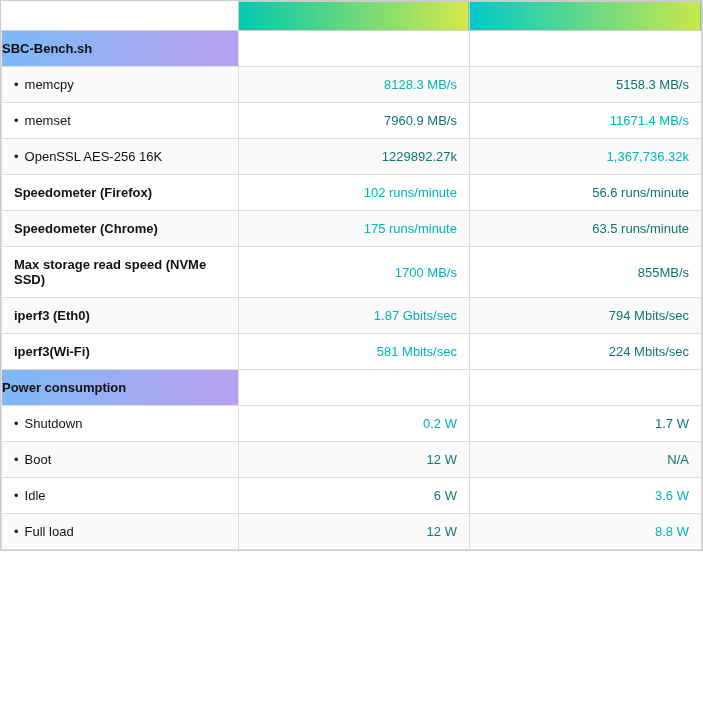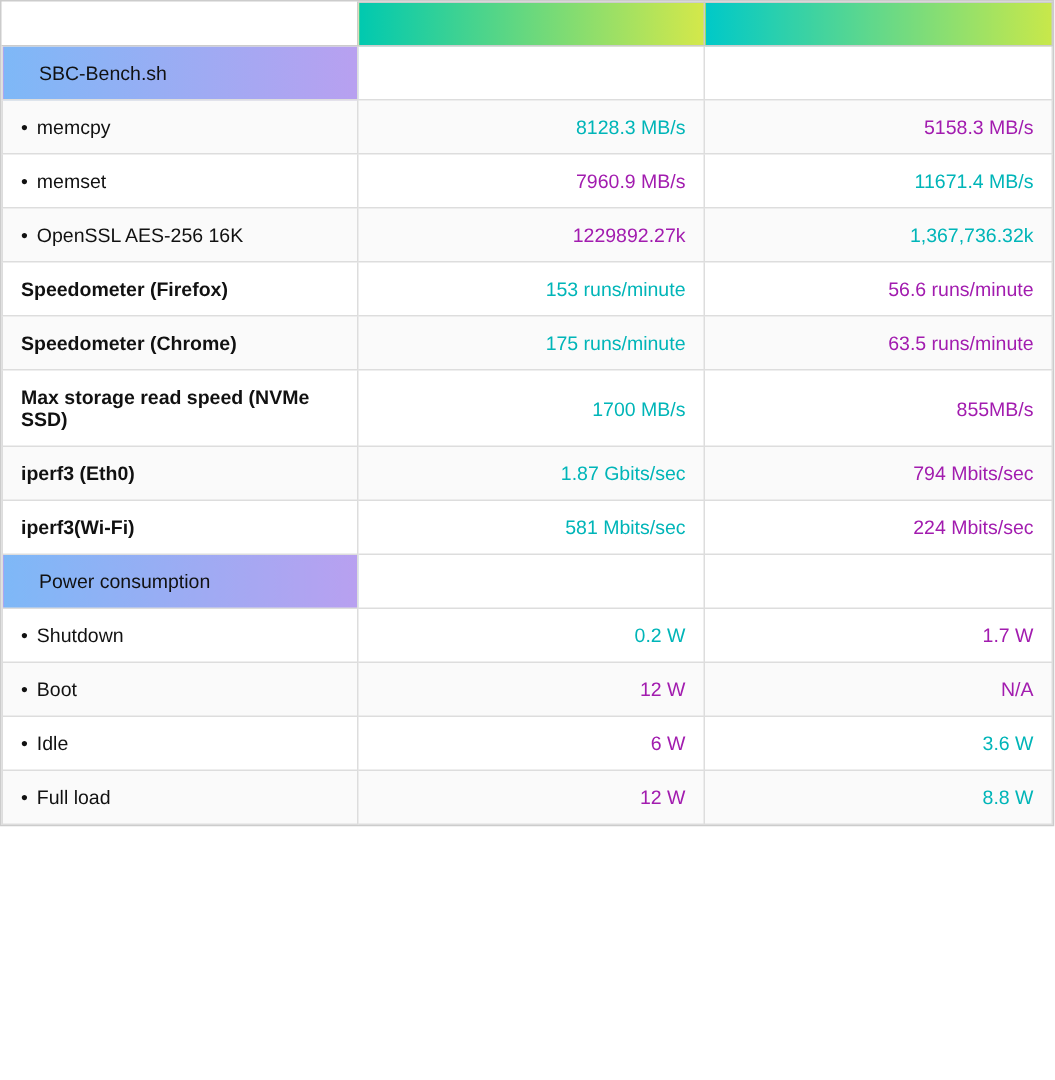--- a/index.html
+++ b/index.html
@@ -37,36 +37,36 @@
     th.th-radxa {
       background: linear-gradient(to right, #00c9b0, #d4e84a);
     }
     th.th-rpi {
       background: linear-gradient(to right, #00c9c8, #c8e84a);
     }
 
     tbody tr td {
       padding: 10px 12px;
       border: 1px solid #ddd;
-      color: #a21caf;
+      color: #0f766e;
       vertical-align: middle;
     }
     td.label-cell {
       font-weight: normal;
       color: #111;
     }
     td.value-cell {
       text-align: right;
     }
     .section-header td {
       background: linear-gradient(to right, #7eb8f7, #b8a0f0);
-      font-weight: normal;
+      font-weight: bold;
       font-size: 13px;
       color: #111;
-      padding: 10px 24px;
+      padding: 10px 0;
     }
     .section-header td.empty-cell {
       background: #fff;
     }
     .highlight-cyan {
       color: #00b5b8;
     }
     .bullet {
       display: inline-block;
       margin-right: 6px;
@@ -111,21 +111,21 @@
           <td class="value-cell">7960.9 MB/s</td>
           <td class="value-cell highlight-cyan">11671.4 MB/s</td>
         </tr>
         <tr class="data-row">
           <td class="label-cell"><span class="bullet">•</span>OpenSSL AES-256 16K</td>
           <td class="value-cell">1229892.27k</td>
           <td class="value-cell highlight-cyan">1,367,736.32k</td>
         </tr>
         <tr class="data-row">
           <td class="label-cell"><strong>Speedometer (Firefox)</strong></td>
-          <td class="value-cell highlight-cyan">153 runs/minute</td>
+          <td class="value-cell highlight-cyan">102 runs/minute</td>
           <td class="value-cell">56.6 runs/minute</td>
         </tr>
         <tr class="data-row">
           <td class="label-cell"><strong>Speedometer (Chrome)</strong></td>
           <td class="value-cell highlight-cyan">175 runs/minute</td>
           <td class="value-cell">63.5 runs/minute</td>
         </tr>
         <tr class="data-row">
           <td class="label-cell"><strong>Max storage read speed (NVMe SSD)</strong></td>
           <td class="value-cell highlight-cyan">1700 MB/s</td>

